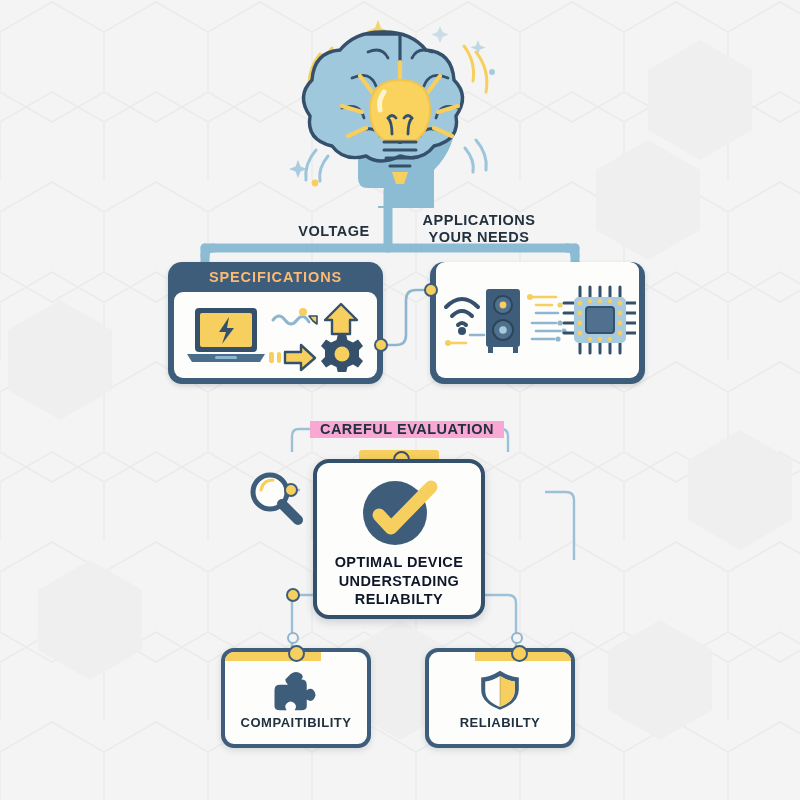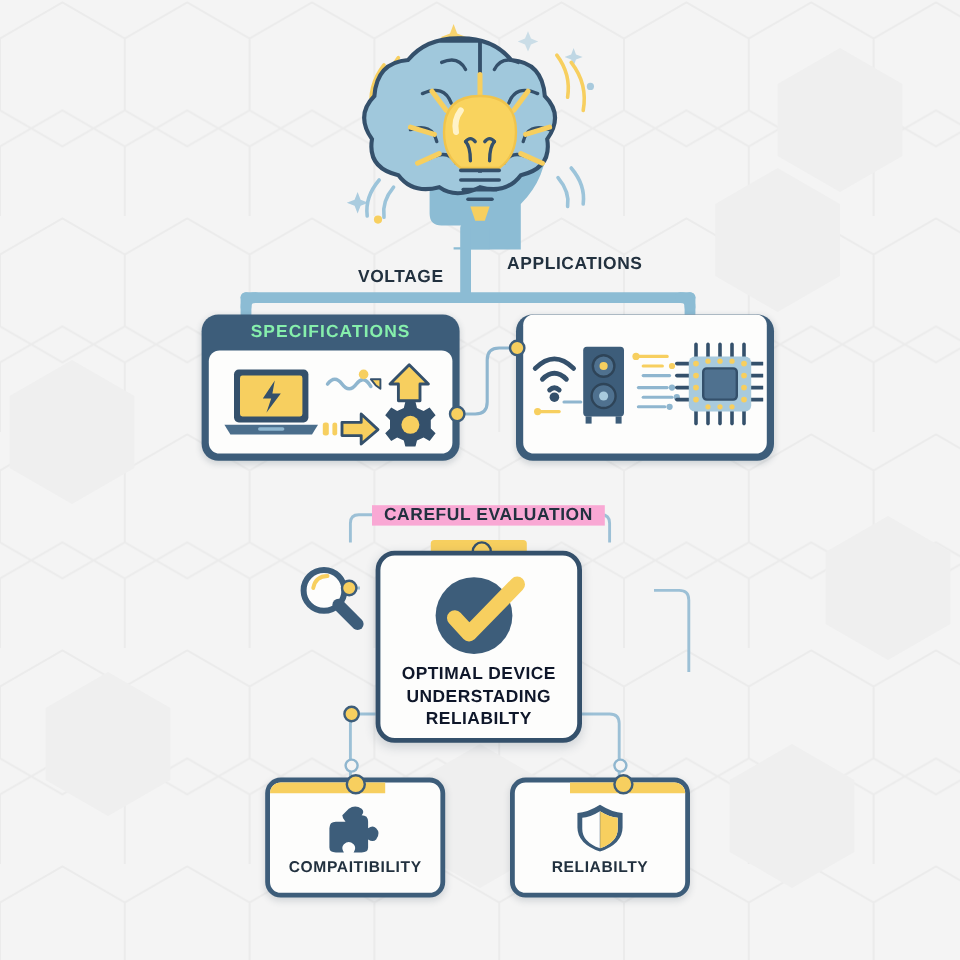--- a/index.html
+++ b/index.html
@@ -19,21 +19,21 @@
 
   .topbox{
     border-radius:14px;
     background:#3d5d7a;
     box-shadow:0 2px 5px rgba(40,60,80,.18);
     overflow:hidden;
     display:flex;flex-direction:column;
   }
   .topbox .hd{
     height:30px;line-height:30px;text-align:center;
-    color:#86efac;font-size:14.5px;font-weight:bold;letter-spacing:.9px;
+    color:#fdba74;font-size:14.5px;font-weight:bold;letter-spacing:.9px;
   }
   .topbox .bd{
     flex:1;margin:0 6px 6px 6px;background:#fdfdfc;border-radius:9px;
     display:flex;align-items:center;justify-content:center;
   }
 
   .centercard{
     border-radius:16px;background:#fdfdfc;
     border:4px solid #34506b;
     box-shadow:0 3px 9px rgba(40,60,80,.2);
@@ -225,20 +225,21 @@
           </g>
           <path d="M112,164 L128,164 L124,176 L116,176 z" fill="#f7cf5f"></path>
         </g>
       </svg>
     </div>
 
     <div class="lbl lbl-voltage" style="left:284px;top:223px;width:100px;">VOLTAGE</div>
 
     <div class="lbl lbl-needs" style="left:404px;top:212px;width:150px;">
       <div>APPLICATIONS</div>
+      <div>YOUR NEEDS</div>
     </div>
 
     <div class="lbl lbl-eval" style="left:310px;top:421px;width:180px;">CAREFUL EVALUATION</div>
 
     <div class="card topbox" style="left:168px;top:262px;width:215px;height:122px;">
       <div class="hd">SPECIFICATIONS</div>
       <div class="bd">
         <svg width="190" height="74" viewBox="0 0 190 74">
 
           <g>

